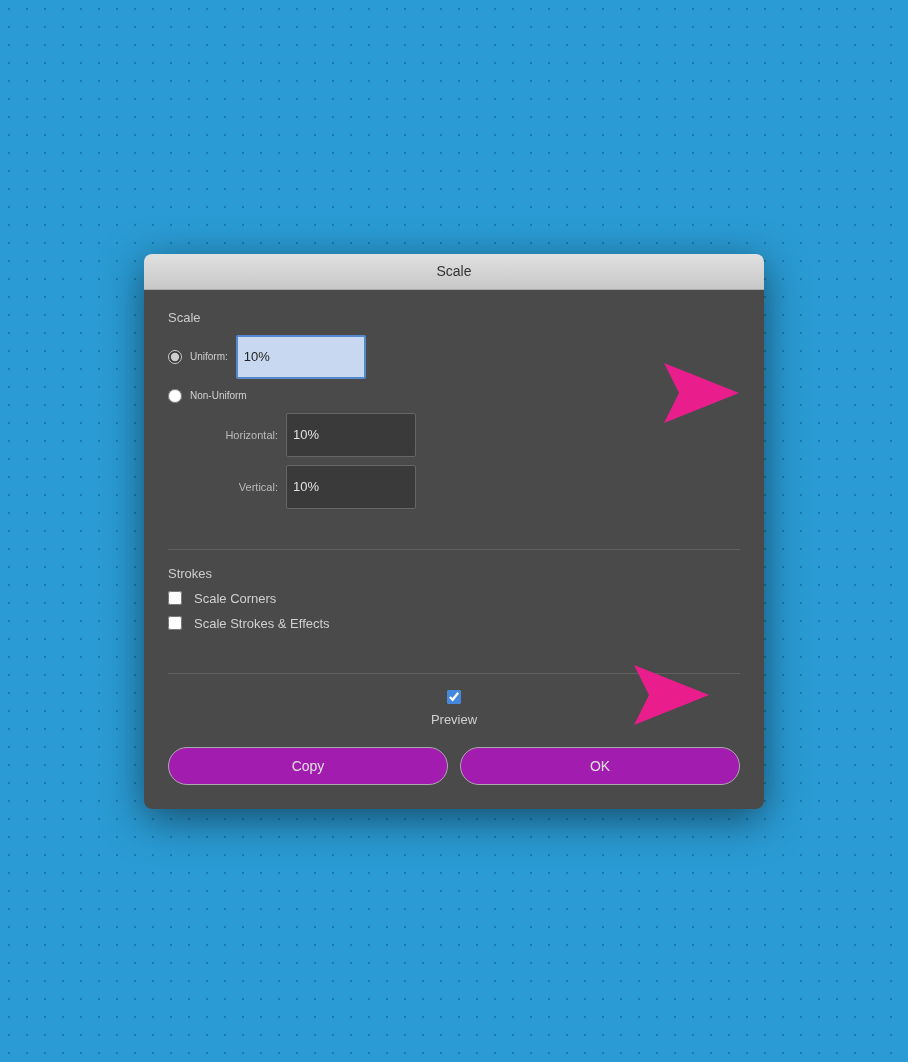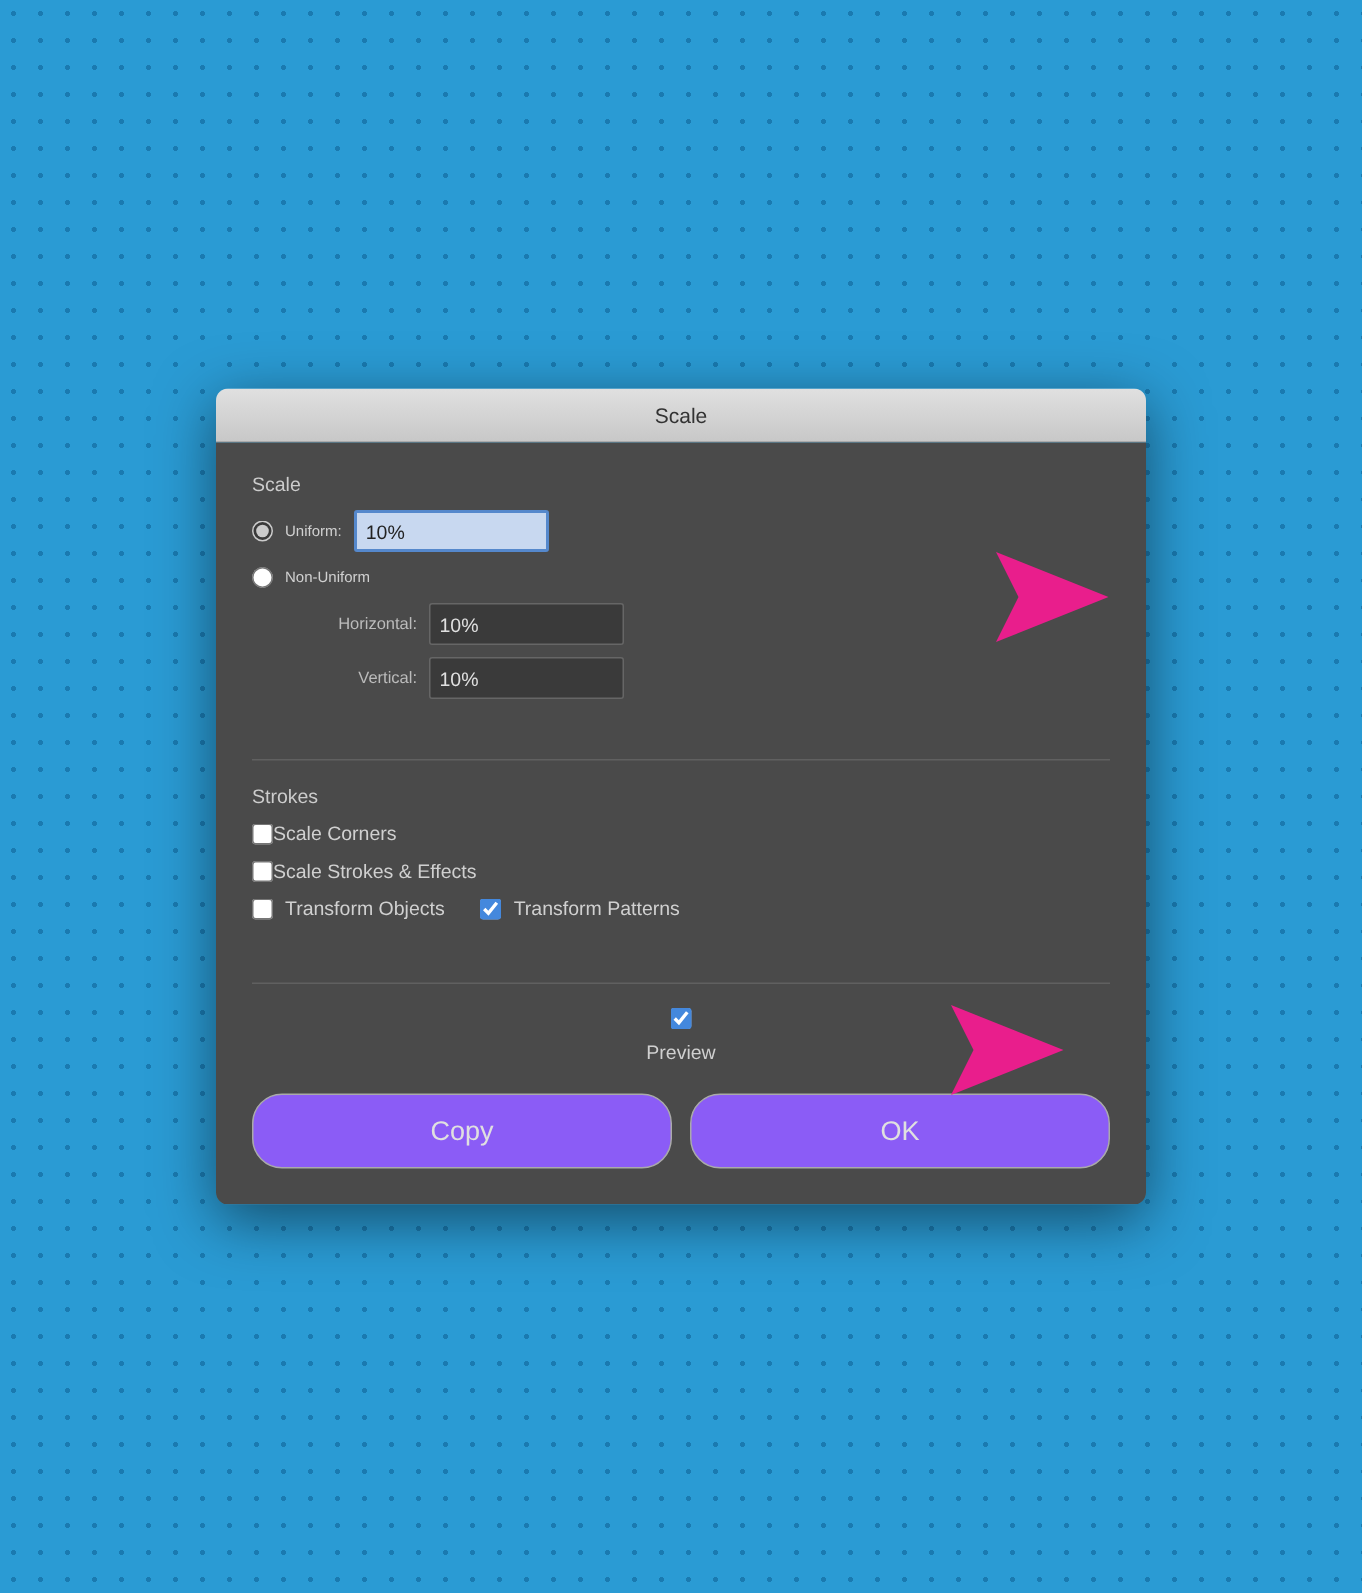--- a/index.html
+++ b/index.html
@@ -80,21 +80,21 @@
     }
 
     .text-input {
       background-color: #3a3a3a;
       border: 1px solid #666;
       border-radius: 2px;
       color: #e0e0e0;
       font-size: 13px;
       padding: 3px 6px;
       width: 130px;
-      height: 28px;
+      height: 44px;
     }
 
     .text-input.active {
       background-color: #c8d8f0;
       border: 2px solid #5588cc;
       color: #222;
     }
 
     .indented-row {
       display: flex;
@@ -118,21 +118,21 @@
     }
 
     
     .options-section {
       margin-bottom: 16px;
     }
 
     .checkbox-row {
       display: flex;
       align-items: center;
-      gap: 0;
+      gap: 12px;
       margin-bottom: 10px;
     }
 
     .checkbox-row-inline {
       display: flex;
       align-items: center;
       gap: 24px;
       margin-bottom: 10px;
     }
 
@@ -170,26 +170,26 @@
     
     .button-row {
       display: flex;
       align-items: center;
       justify-content: space-between;
       gap: 12px;
     }
 
     .btn {
       flex: 1;
-      height: 50px;
+      height: 38px;
       border-radius: 20px;
       border: 1.5px solid #aaa;
-      background-color: #8b5cf6;
+      background-color: #a21caf;
       color: #e0e0e0;
-      font-size: 18px;
+      font-size: 14px;
       font-weight: 400;
       cursor: pointer;
       display: flex;
       align-items: center;
       justify-content: center;
     }
 
     
     .dialog-body {
       position: relative;
@@ -265,30 +265,20 @@
       <div class="checkbox-row">
         <input type="checkbox" style="">
         <label class="checkbox-label">Scale Corners</label>
       </div>
 
       <div class="checkbox-row">
         <input type="checkbox" style="">
         <label class="checkbox-label">Scale Strokes &amp; Effects</label>
       </div>
 
-      <div class="checkbox-row-inline">
-        <div class="checkbox-item">
-          <input type="checkbox" style="">
-          <label class="checkbox-label">Transform Objects</label>
-        </div>
-        <div class="checkbox-item">
-          <input type="checkbox" checked="" class="checked-blue" style="">
-          <label class="checkbox-label">Transform Patterns</label>
-        </div>
-      </div>
     </div>
 
     <div class="divider"></div>
 
     <div class="preview-row">
       <input type="checkbox" checked="" class="checked-blue" style="">
       <label class="checkbox-label">Preview</label>
     </div>
 
     <div class="button-row">

